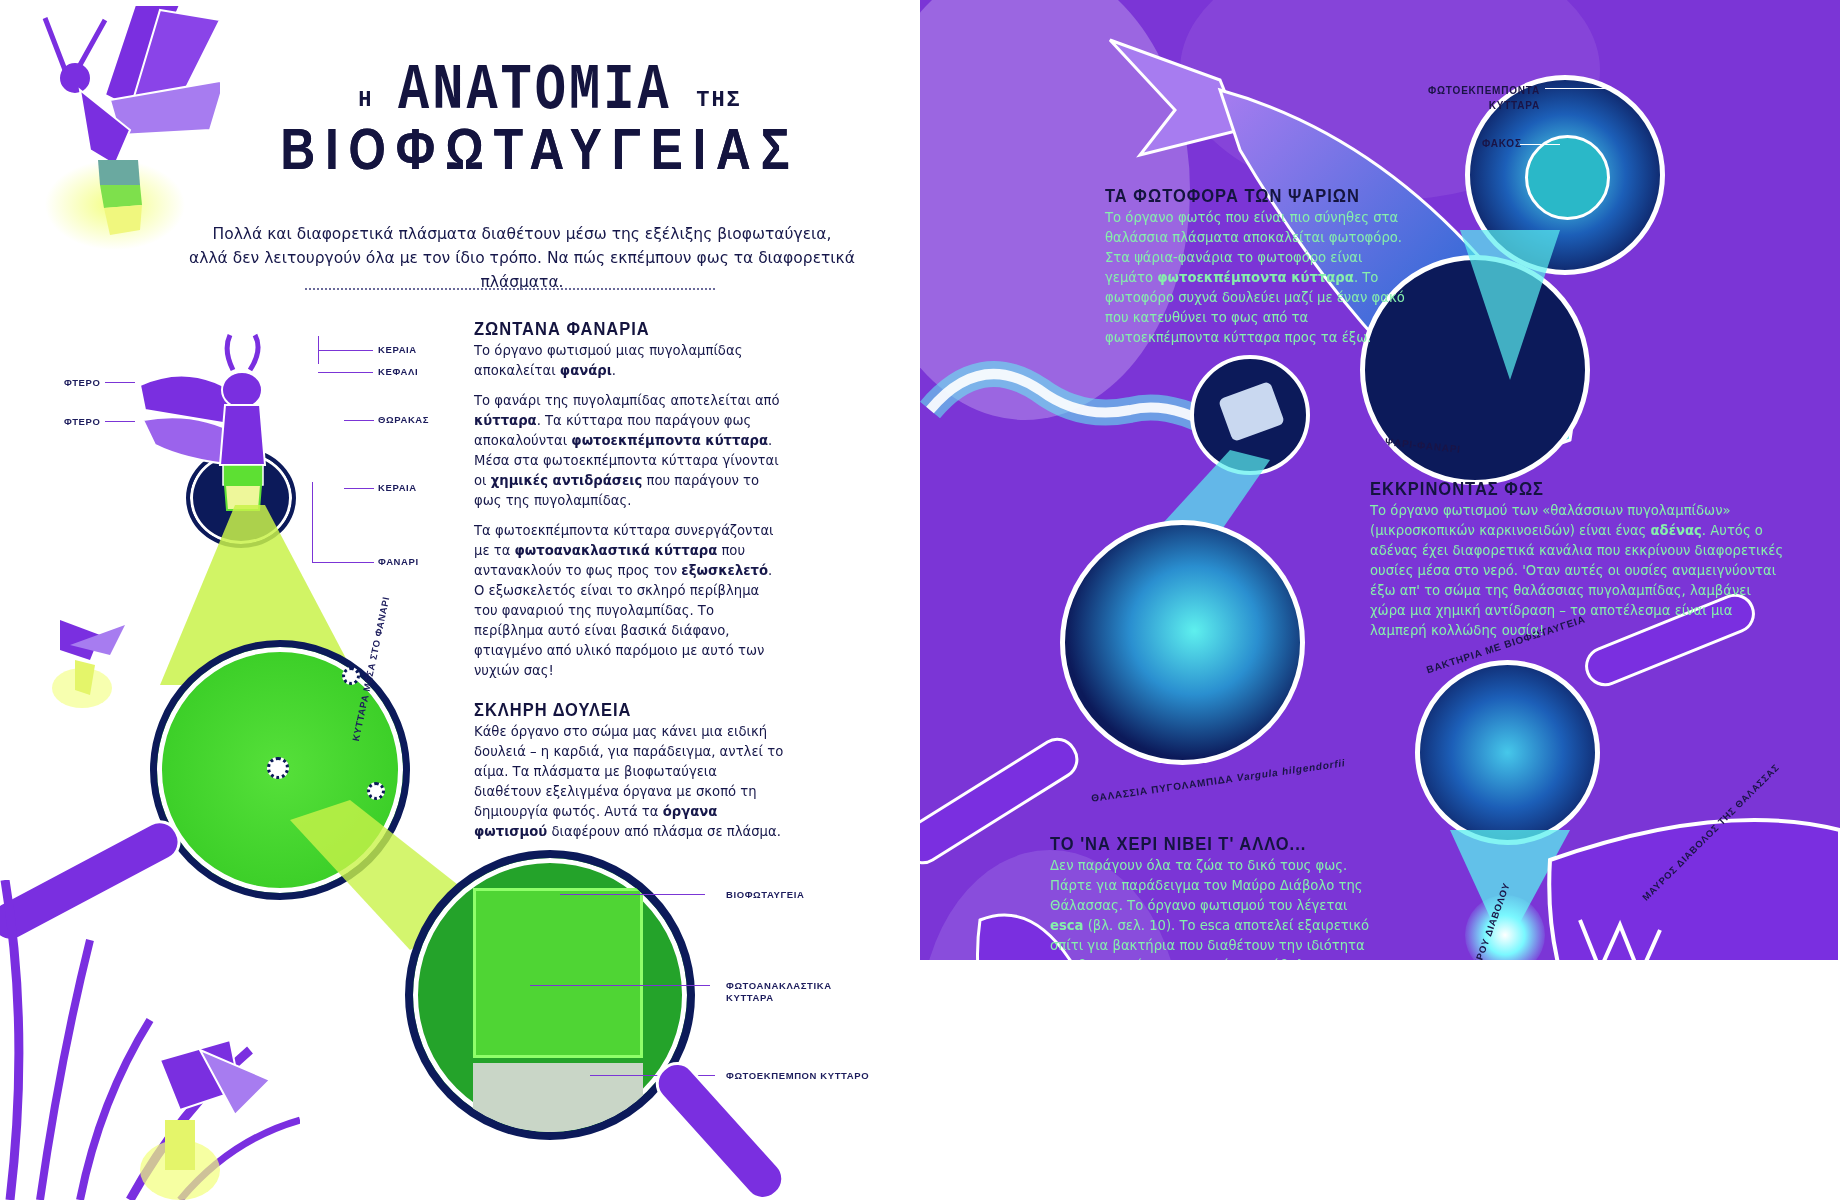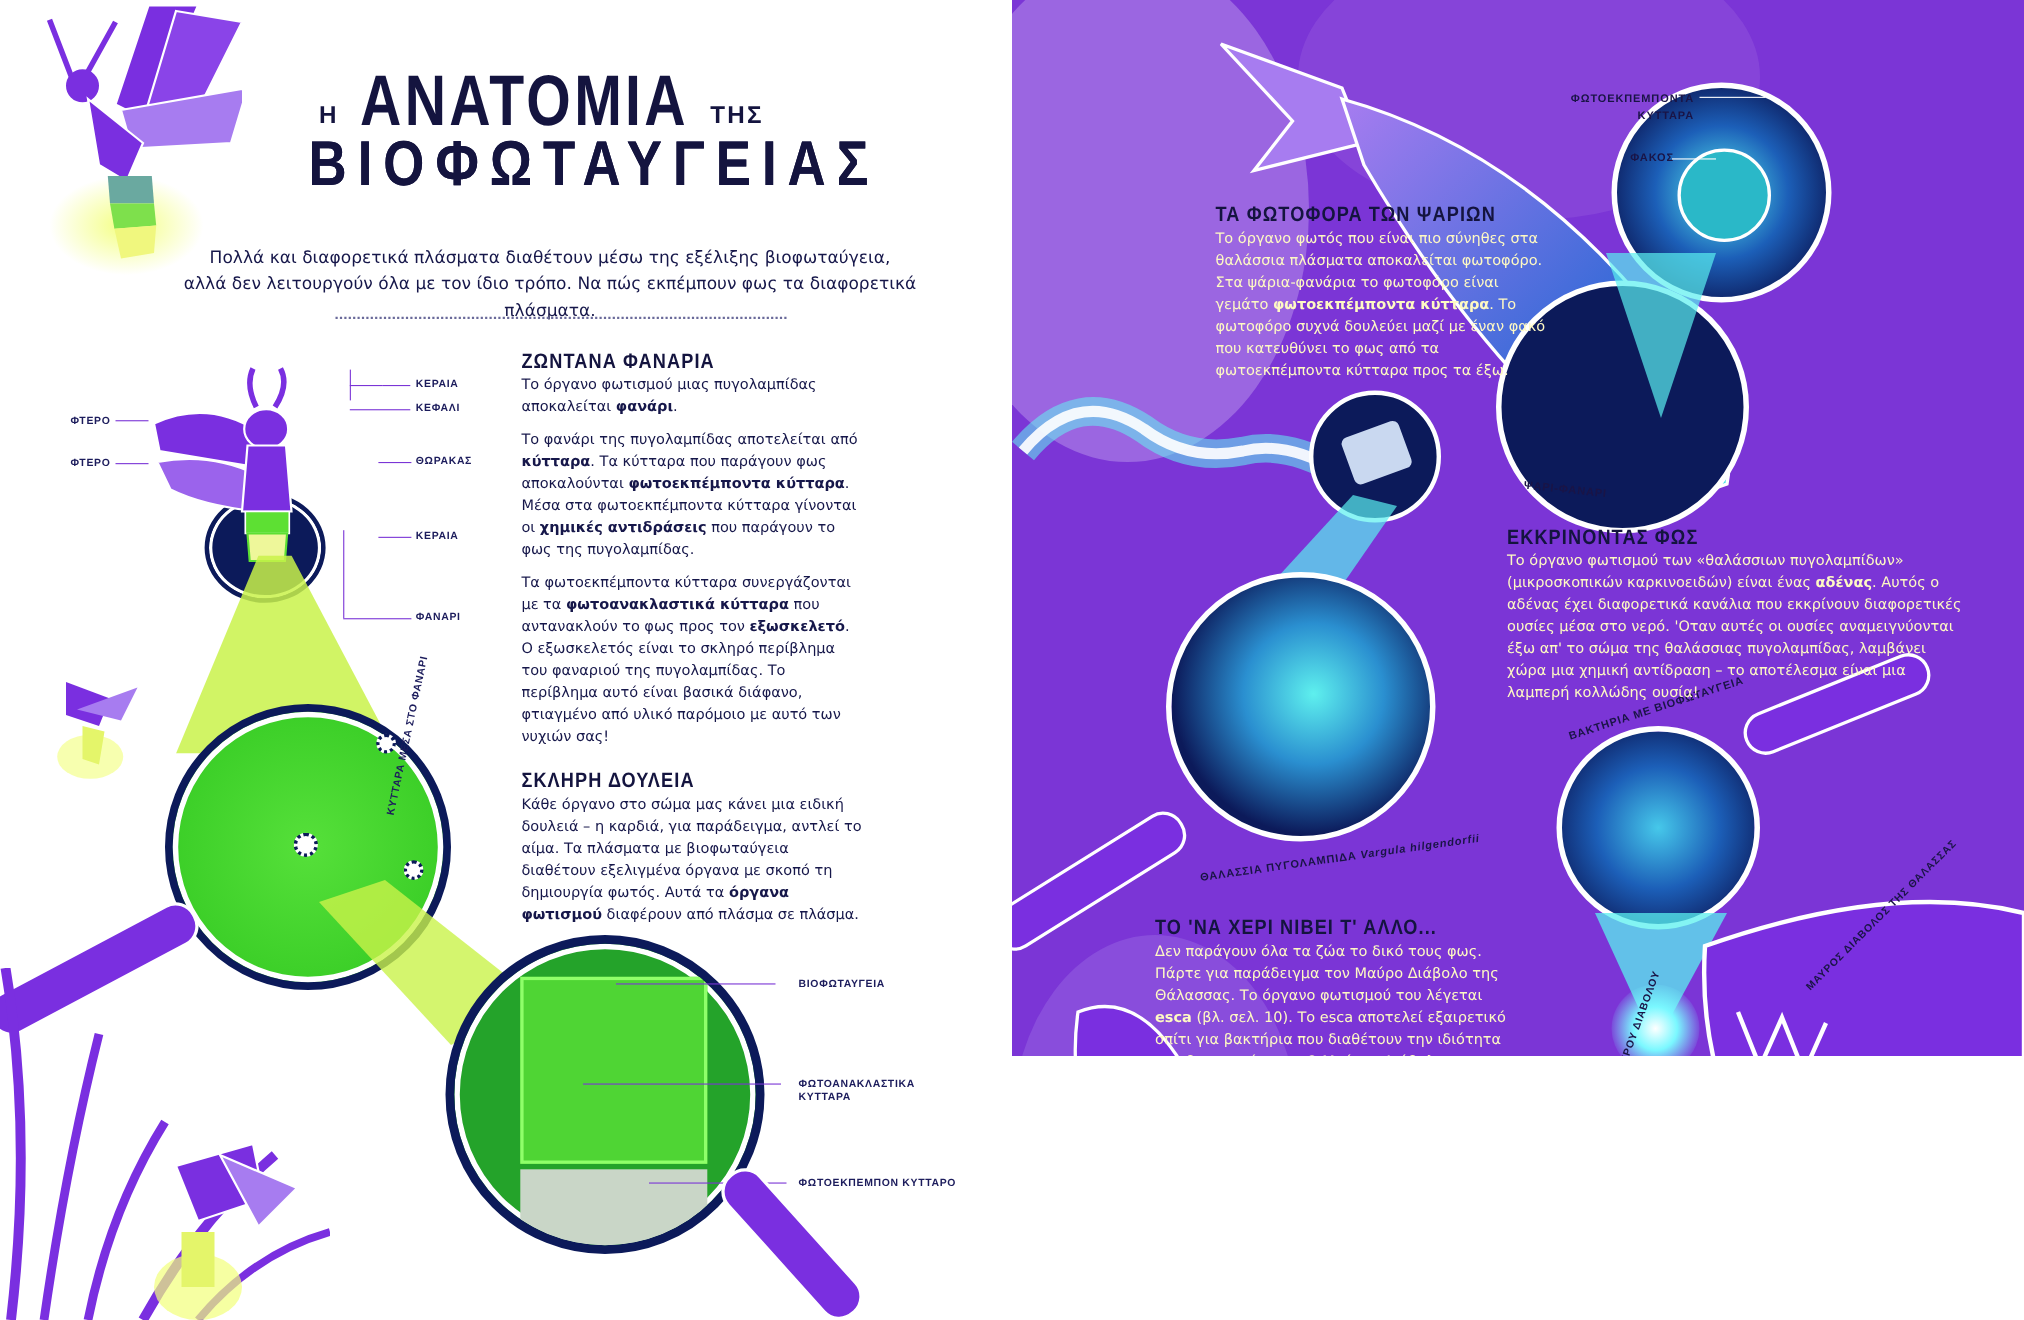--- a/index.html
+++ b/index.html
@@ -5,50 +5,50 @@
   * { box-sizing: border-box; margin: 0; padding: 0; }
   html, body { width: 1840px; height: 1200px; overflow: hidden; background: #ffffff; }
   body { position: relative; font-family: "DejaVu Sans", sans-serif; color: #16174a; }
 
   .page-left { position: absolute; left: 0; top: 0; width: 920px; height: 1200px; background: #ffffff; overflow: hidden; }
   .page-right { position: absolute; left: 920px; top: 0; width: 920px; height: 960px; background: #7b35d6; overflow: hidden; }
 
   .marble { position: absolute; border-radius: 50%; opacity: 0.35; }
 
   .display { font-family: "Liberation Sans", sans-serif; font-weight: bold; color: #14143f; letter-spacing: 1px; }
-  .title-line1 { position: absolute; left: 290px; top: 62px; width: 520px; white-space: nowrap; }
+  .title-line1 { position: absolute; left: 290px; top: 62px; width: 520px; text-align: center; white-space: nowrap; font-family: Liberation Mono, monospace; }
   .title-line1 .small { font-size: 22px; vertical-align: middle; letter-spacing: 2px; }
   .title-line1 .big { font-size: 52px; transform: scaleY(1.25); display: inline-block; letter-spacing: 3px; margin: 0 14px; }
   .title-line2 { position: absolute; left: 200px; top: 122px; width: 680px; text-align: center; font-size: 48px; letter-spacing: 10px; color: #ffffff;
     -webkit-text-stroke: 0; text-shadow: 0 0 0 #14143f; }
   .title-line2 span { display: inline-block; transform: scaleY(1.2);
     color: #14143f; }
   .subtitle { position: absolute; left: 150px; top: 200px; width: 720px; text-align: center; font-size: 16px; font-weight: bold; letter-spacing: 0.5px; font-family: "Liberation Sans", sans-serif; }
-  .intro { position: absolute; left: 140px; top: 222px; width: 720px; text-align: center; font-size: 15.5px; line-height: 24px; color: #16174a; }
+  .intro { position: absolute; left: 162px; top: 222px; width: 720px; text-align: center; font-size: 15.5px; line-height: 24px; color: #16174a; }
   .dotted-rule { position: absolute; left: 305px; top: 288px; width: 410px; border-top: 2px dotted #6a6a9a; }
 
   .section-head { font-family: "Liberation Sans", sans-serif; font-weight: bold; font-size: 16.5px; letter-spacing: 1px; color: #14143f; transform: scaleY(1.15); transform-origin: left top; margin-bottom: 4px; }
   .body-text { font-size: 13.2px; line-height: 20px; color: #16174a; }
   .body-text b { font-weight: bold; }
   .para { margin-bottom: 10px; }
 
   .col-left-text { position: absolute; left: 474px; top: 318px; width: 310px; }
   .col-left-text .block { margin-bottom: 18px; }
 
   .label { position: absolute; font-family: "Liberation Sans", sans-serif; font-size: 9.5px; font-weight: bold; letter-spacing: 0.6px; color: #1c1c5c; white-space: nowrap; }
   .lead { position: absolute; background: #7b35d6; }
 
   .circle { position: absolute; border-radius: 50%; }
   .cone { position: absolute; }
 
   .right-label { position: absolute; font-family: "Liberation Sans", sans-serif; font-size: 10px; font-weight: bold; letter-spacing: 0.8px; color: #1a1446; white-space: nowrap; }
   .white-lead { position: absolute; background: #ffffff; }
 
   .rtext { position: absolute; }
-  .rtext .body-text { color: #fef9c3; }
+  .rtext .body-text { color: #86efac; }
 </style>
 </head>
 <body>
 
 <div class="page-left">
 
   <svg style="position:absolute;left:20px;top:0px" width="200" height="250" viewBox="0 0 200 250">
     <defs>
       <radialGradient id="glowY" cx="50%" cy="50%" r="50%">
         <stop offset="0%" stop-color="#f3ff7a" stop-opacity="0.95"></stop>

